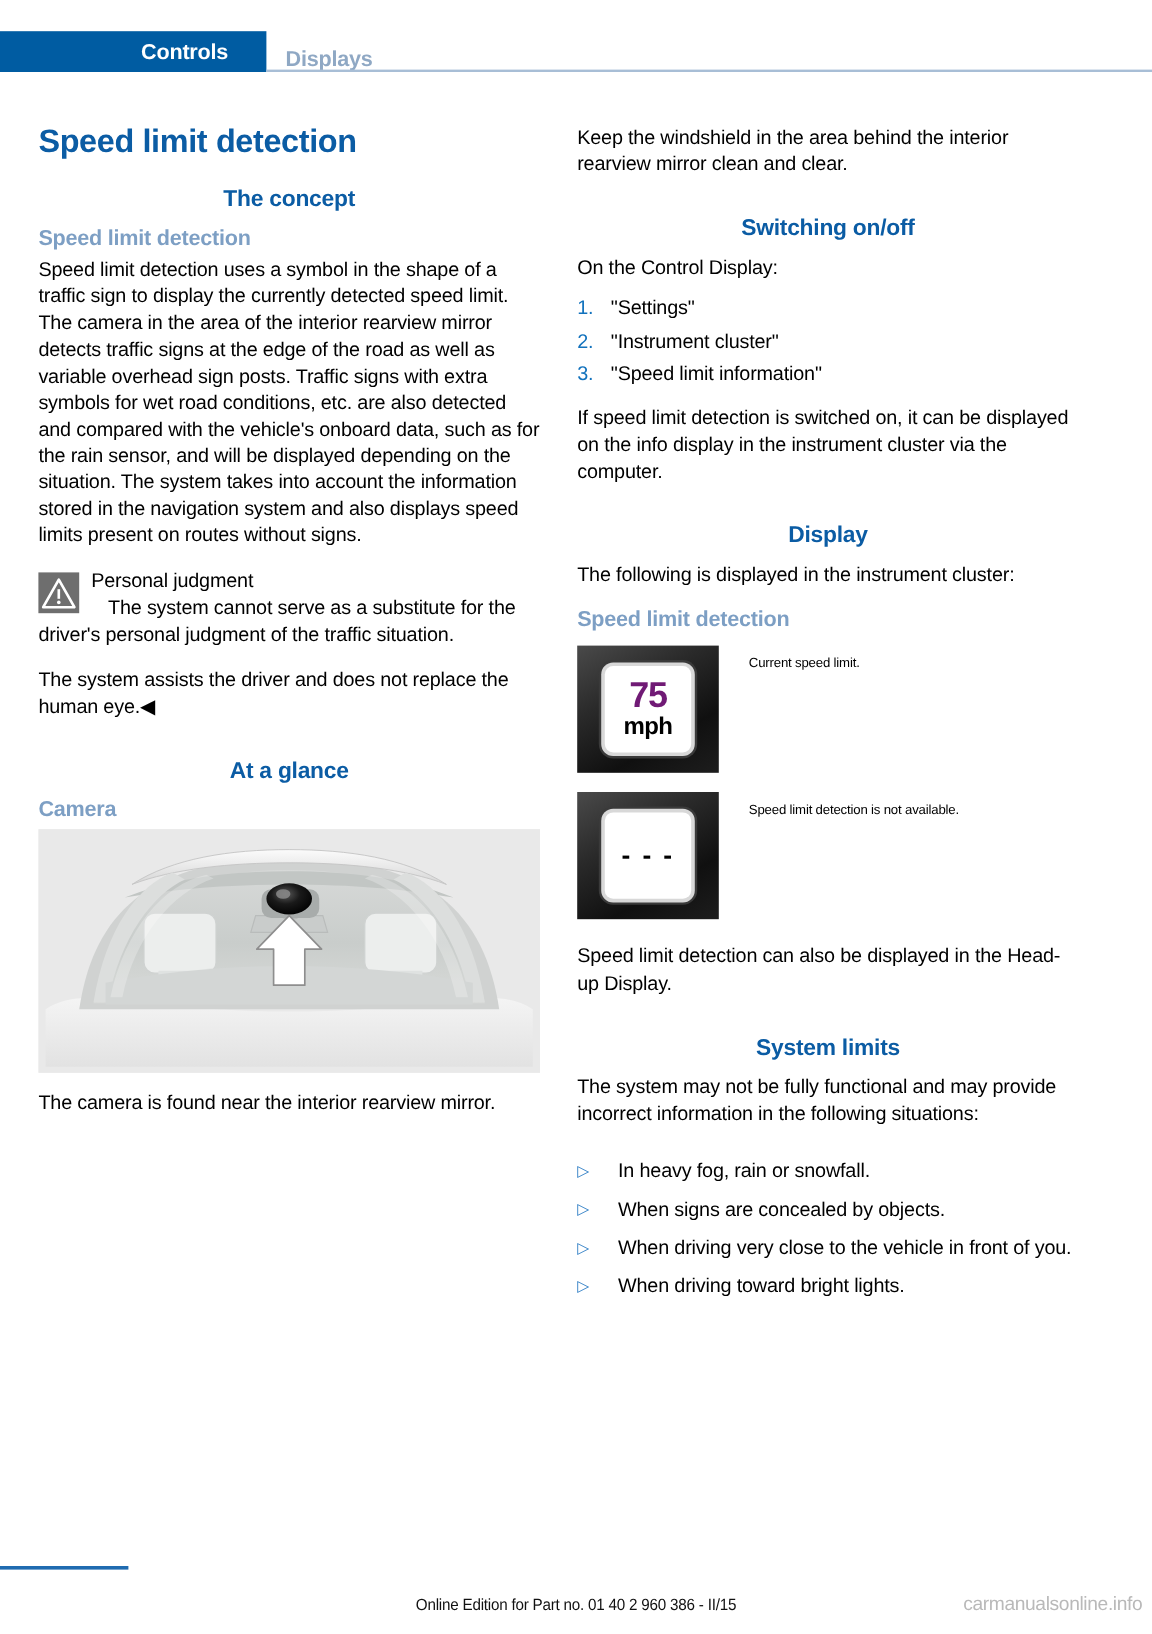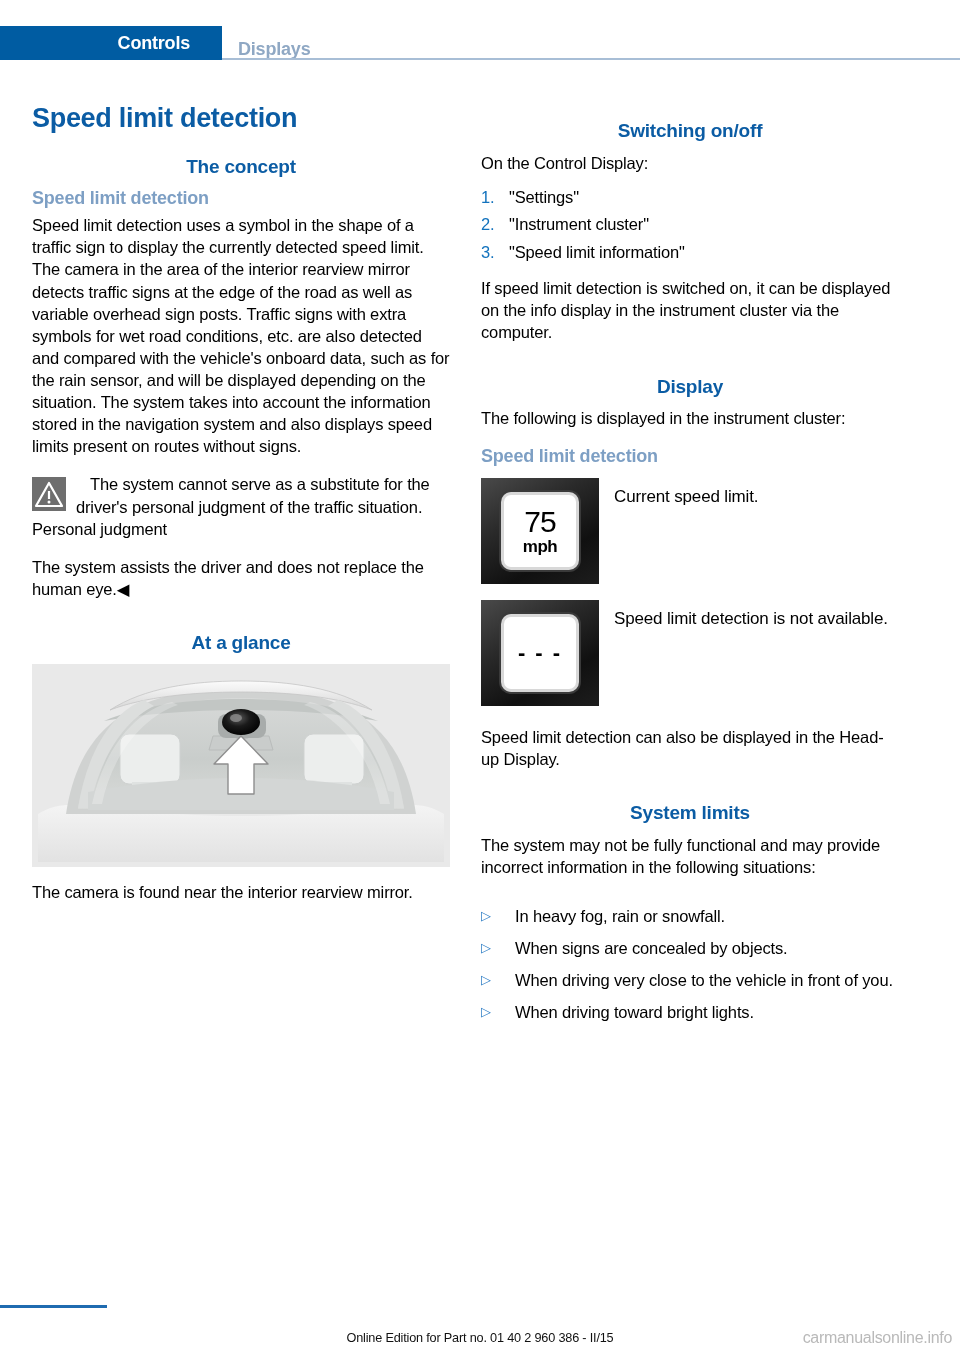--- a/index.html
+++ b/index.html
@@ -181,26 +181,26 @@
     line-height: 1.7;
   }
 
   
   .icon-row {
     display: flex;
     align-items: flex-start;
     margin-bottom: 16px;
   }
   .icon-caption {
-    font-size: 17px;
+    font-size: 11px;
     color: #000000;
     line-height: 1.34;
     letter-spacing: -0.15px;
     padding-top: 8px;
-    padding-left: 15px;
+    padding-left: 25px;
     flex: 1;
   }
   .cluster-tile {
     width: 118px;
     height: 106px;
     flex: 0 0 118px;
     background: linear-gradient(150deg, #4a4a4a 0%, #2a2a2a 35%, #101010 70%, #1d1d1d 100%);
     display: flex;
     align-items: center;
     justify-content: center;
@@ -213,27 +213,27 @@
     border-radius: 7px;
     box-shadow: 0 0 0 3px #d8d8d8, 0 0 0 5px #3a3a3a;
     display: flex;
     flex-direction: column;
     align-items: center;
     justify-content: center;
     line-height: 1;
   }
   .sign-num {
     font-size: 30px;
-    font-weight: normal;
-    color: #000000;
+    font-weight: bold;
+    color: #701a75;
     letter-spacing: -1px;
     margin-top: -1px;
   }
   .sign-unit {
-    font-size: 17px;
+    font-size: 20px;
     font-weight: bold;
     color: #000000;
     letter-spacing: -0.5px;
     margin-top: 1px;
   }
   .sign-dashes {
     font-size: 22px;
     font-weight: bold;
     color: #000000;
     letter-spacing: 2px;
@@ -301,30 +301,31 @@
 
 
   <div class="hint-block">
     <div class="warn-icon">
       <svg width="34" height="34" viewBox="0 0 34 34">
         <polygon points="17,6 30,29 4,29" fill="none" stroke="#ffffff" stroke-width="2.2" stroke-linejoin="round"></polygon>
         <rect x="15.9" y="14" width="2.2" height="8" fill="#ffffff"></rect>
         <circle cx="17" cy="25" r="1.5" fill="#ffffff"></circle>
       </svg>
     </div>
+    <div class="hint-text">Personal judgment</div>
     <div class="hint-text" style="text-indent:14px;">The system cannot serve as a substitute for the driver's personal judgment of the traffic situation.</div>
-    <div class="hint-text">Personal judgment</div>
   </div>
 
   <p class="body">The system assists the driver and does not replace the human eye.◀</p>
 
   <div class="spacer-sm"></div>
 
   <h2 class="sec-title">At a glance</h2>
 
+  <h3 class="sub-title">Camera</h3>
 
   <div class="camera-figure">
     <svg width="418" height="203" viewBox="0 0 418 203">
       <defs>
         <linearGradient id="roofG" x1="0" y1="0" x2="0" y2="1">
           <stop offset="0%" stop-color="#fbfbfb"></stop>
           <stop offset="100%" stop-color="#d6d6d6"></stop>
         </linearGradient>
         <linearGradient id="glassG" x1="0" y1="0" x2="0" y2="1">
           <stop offset="0%" stop-color="#d7d9d8"></stop>
@@ -378,20 +379,21 @@
       <path d="M358 140 C 346 84, 314 46, 278 38 L272 41 C 306 52, 338 90, 348 140 Z" fill="#ffffff" opacity="0.25"></path>
     </svg>
   </div>
 
   <p class="body">The camera is found near the interior rearview mirror.</p>
 
 </div>
 
 <div class="col col-right">
 
+  <p class="body">Keep the windshield in the area behind the interior rearview mirror clean and clear.</p>
 
   <div class="spacer-sm"></div>
 
   <h2 class="sec-title">Switching on/off</h2>
 
   <p class="body" style="margin-bottom:12px;">On the Control Display:</p>
 
   <ol class="num-list">
     <li>
       <span class="num">1.</span>

